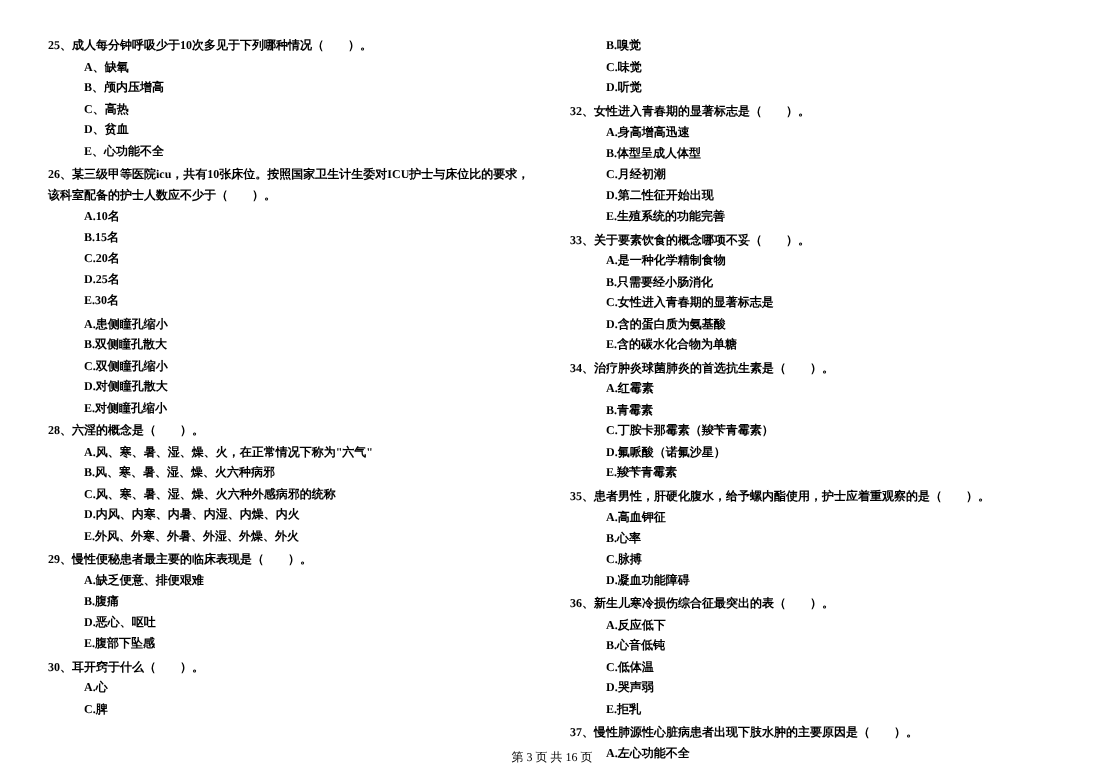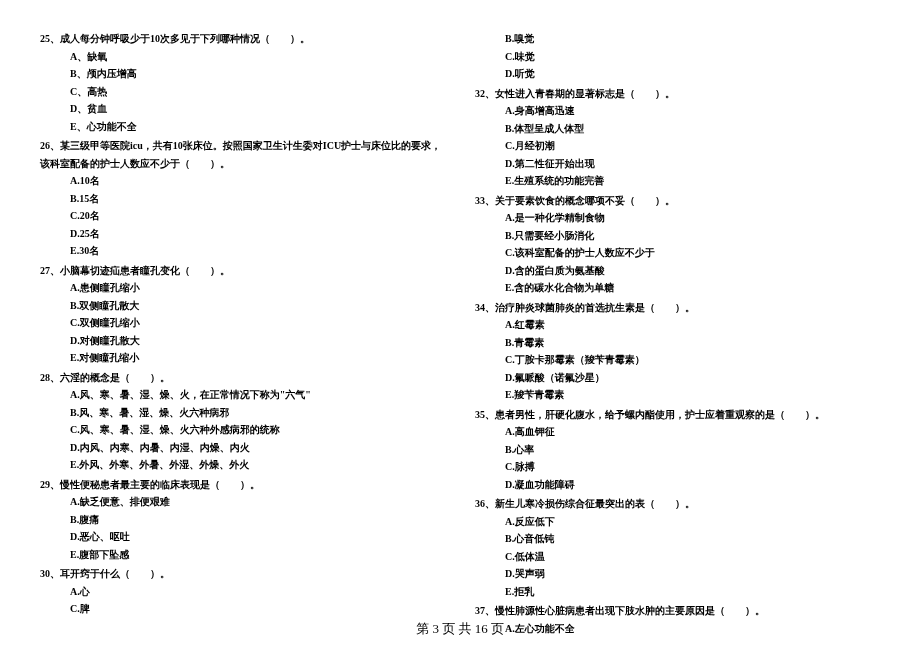--- a/index.html
+++ b/index.html
@@ -36,21 +36,21 @@
     .option {
       padding-left: 30px;
       text-align: left;
     }
     .footer {
       position: absolute;
       bottom: 12px;
       left: 0;
       right: 0;
       text-align: center;
-      font-size: 13px;
+      font-size: 10px;
     }
   </style>
 </head>
 <body>
 
 <div class="content">
   <div class="column">
 
     <div class="question">
       <div class="question-text">25、成人每分钟呼吸少于10次多见于下列哪种情况（　　）。</div>
@@ -64,21 +64,20 @@
     <div class="question">
       <div class="question-text">26、某三级甲等医院icu，共有10张床位。按照国家卫生计生委对ICU护士与床位比的要求，该科室配备的护士人数应不少于（　　）。</div>
       <div class="option">A.10名</div>
       <div class="option">B.15名</div>
       <div class="option">C.20名</div>
       <div class="option">D.25名</div>
       <div class="option">E.30名</div>
     </div>
 
     <div class="question">
-      <div class="question-text">27、小脑幕切迹疝患者瞳孔变化（　　）。</div>
       <div class="option">A.患侧瞳孔缩小</div>
       <div class="option">B.双侧瞳孔散大</div>
       <div class="option">C.双侧瞳孔缩小</div>
       <div class="option">D.对侧瞳孔散大</div>
       <div class="option">E.对侧瞳孔缩小</div>
     </div>
 
     <div class="question">
       <div class="question-text">28、六淫的概念是（　　）。</div>
       <div class="option">A.风、寒、暑、湿、燥、火，在正常情况下称为"六气"</div>
@@ -119,21 +118,21 @@
       <div class="option">B.体型呈成人体型</div>
       <div class="option">C.月经初潮</div>
       <div class="option">D.第二性征开始出现</div>
       <div class="option">E.生殖系统的功能完善</div>
     </div>
 
     <div class="question">
       <div class="question-text">33、关于要素饮食的概念哪项不妥（　　）。</div>
       <div class="option">A.是一种化学精制食物</div>
       <div class="option">B.只需要经小肠消化</div>
-      <div class="option">C.该科室配备的护士人数应不少于</div>
+      <div class="option">C.女性进入青春期的显著标志是</div>
       <div class="option">D.含的蛋白质为氨基酸</div>
       <div class="option">E.含的碳水化合物为单糖</div>
     </div>
 
     <div class="question">
       <div class="question-text">34、治疗肿炎球菌肺炎的首选抗生素是（　　）。</div>
       <div class="option">A.红霉素</div>
       <div class="option">B.青霉素</div>
       <div class="option">C.丁胺卡那霉素（羧苄青霉素）</div>
       <div class="option">D.氟哌酸（诺氟沙星）</div>

